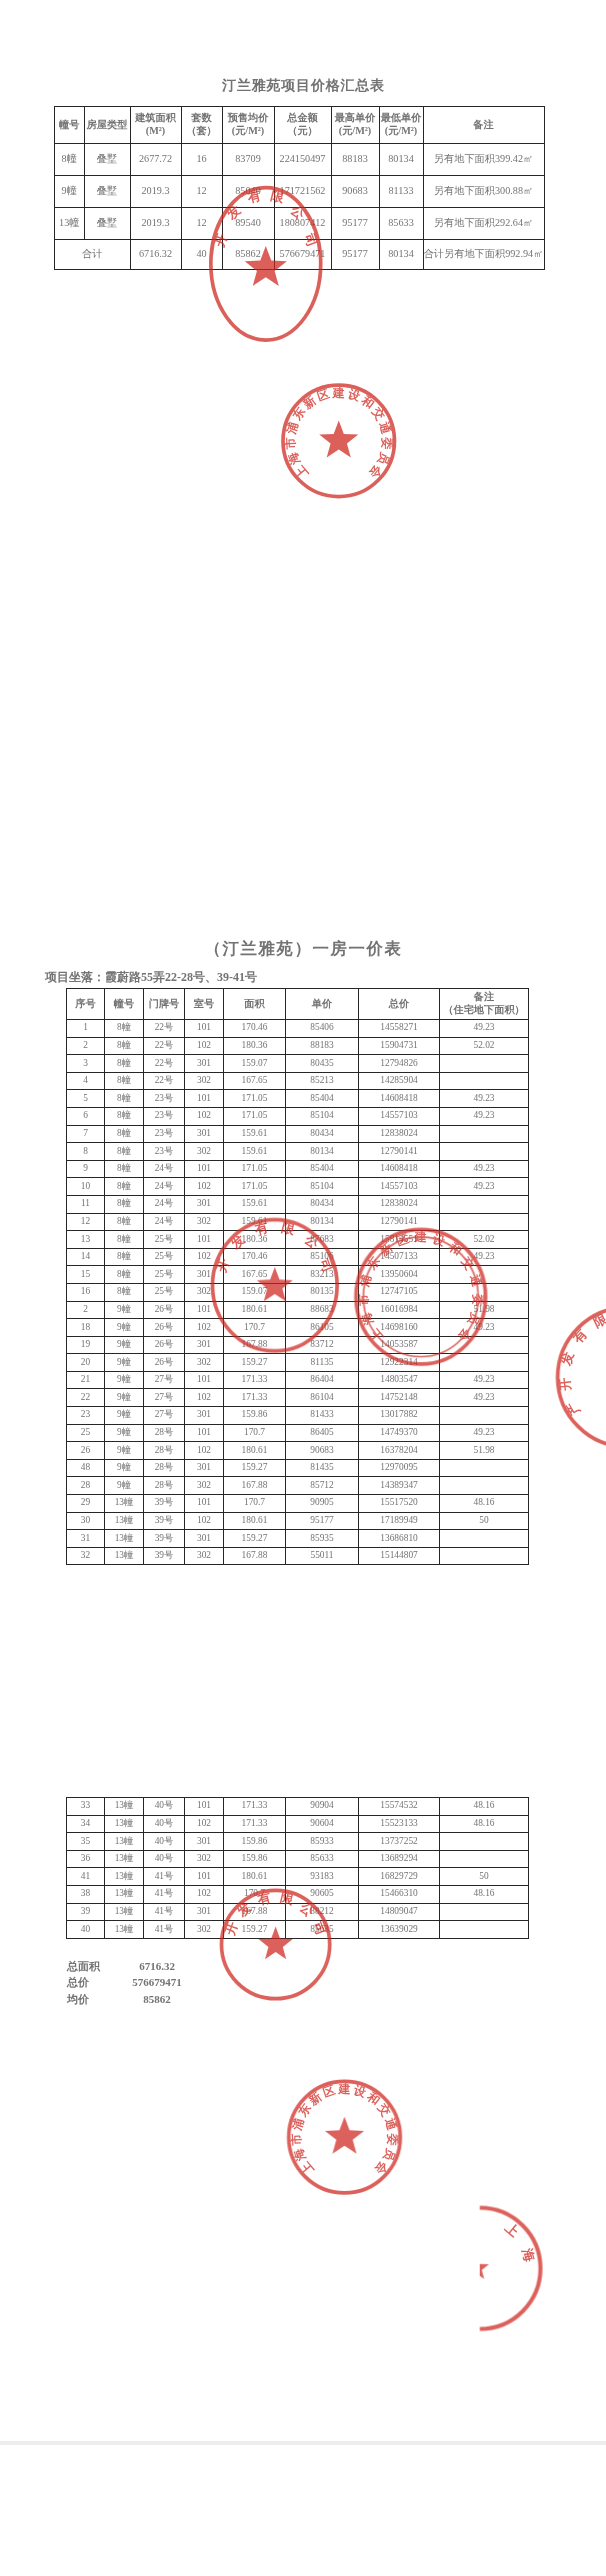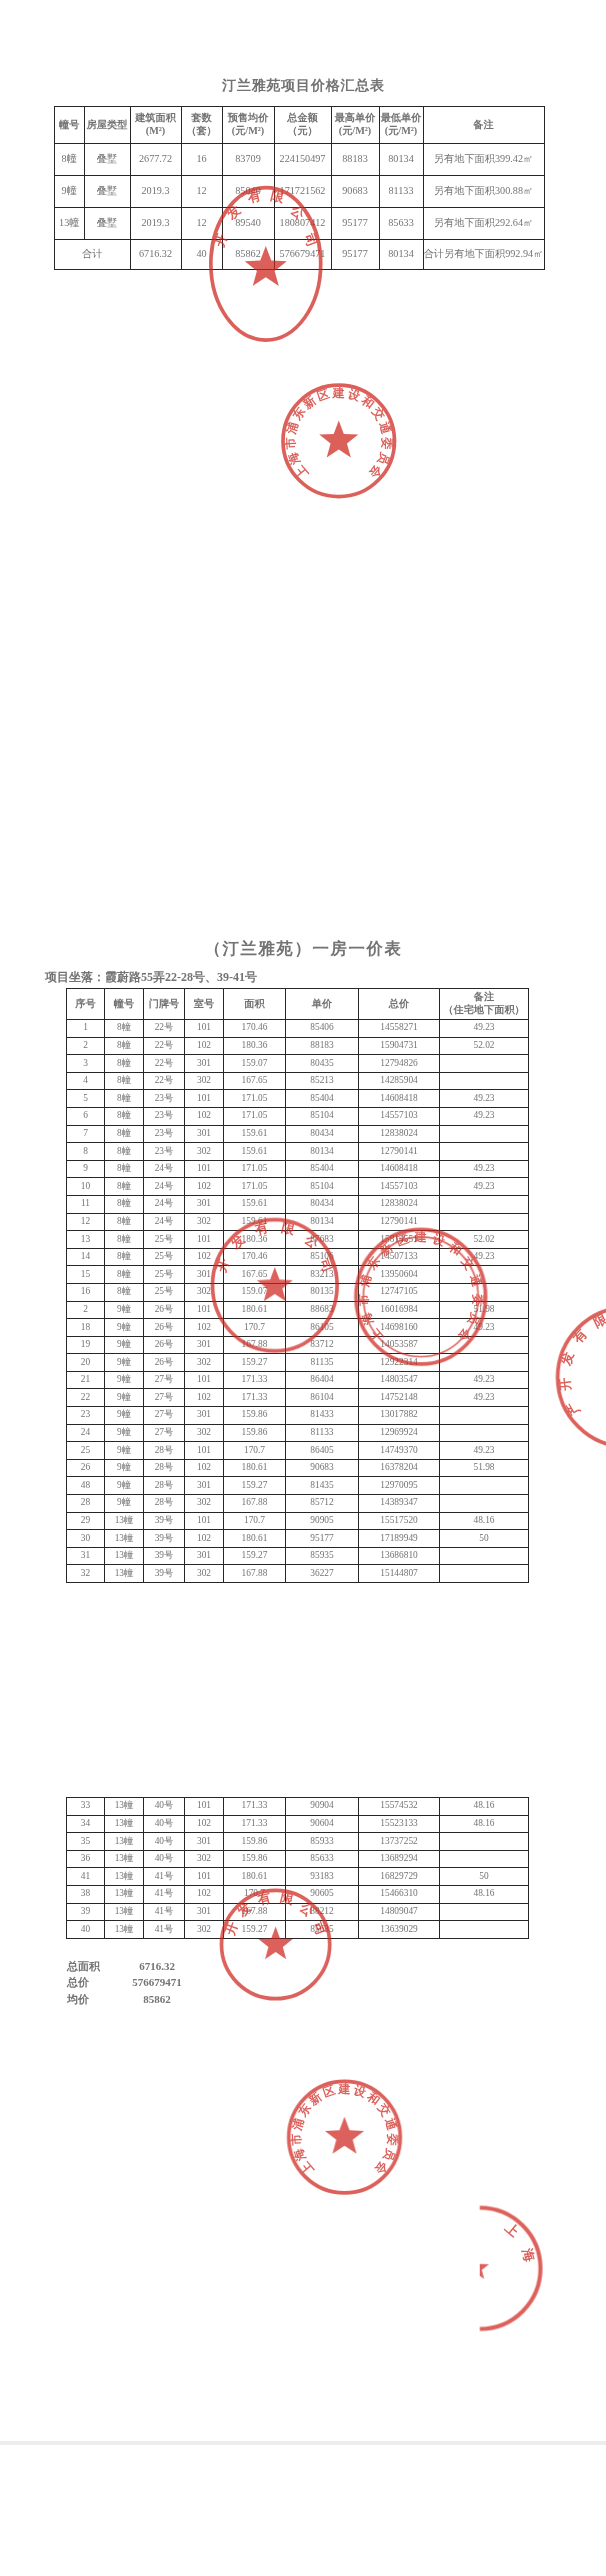--- a/index.html
+++ b/index.html
@@ -368,30 +368,20 @@
           <td>23</td>
           <td>9幢</td>
           <td>27号</td>
           <td>301</td>
           <td>159.86</td>
           <td>81433</td>
           <td>13017882</td>
           <td></td>
         </tr>
         <tr>
-          <td>24</td>
-          <td>9幢</td>
-          <td>27号</td>
-          <td>302</td>
-          <td>159.86</td>
-          <td>81133</td>
-          <td>12969924</td>
-          <td></td>
-        </tr>
-        <tr>
           <td>25</td>
           <td>9幢</td>
           <td>28号</td>
           <td>101</td>
           <td>170.7</td>
           <td>86405</td>
           <td>14749370</td>
           <td>49.23</td>
         </tr>
         <tr>
@@ -453,21 +443,21 @@
           <td>85935</td>
           <td>13686810</td>
           <td></td>
         </tr>
         <tr>
           <td>32</td>
           <td>13幢</td>
           <td>39号</td>
           <td>302</td>
           <td>167.88</td>
-          <td>36227</td>
+          <td>55011</td>
           <td>15144807</td>
           <td></td>
         </tr>
       </tbody>
     </table>
 
   <table id="table3">
       <colgroup>
         <col style="width: 38px;">
         <col style="width: 39px;">

